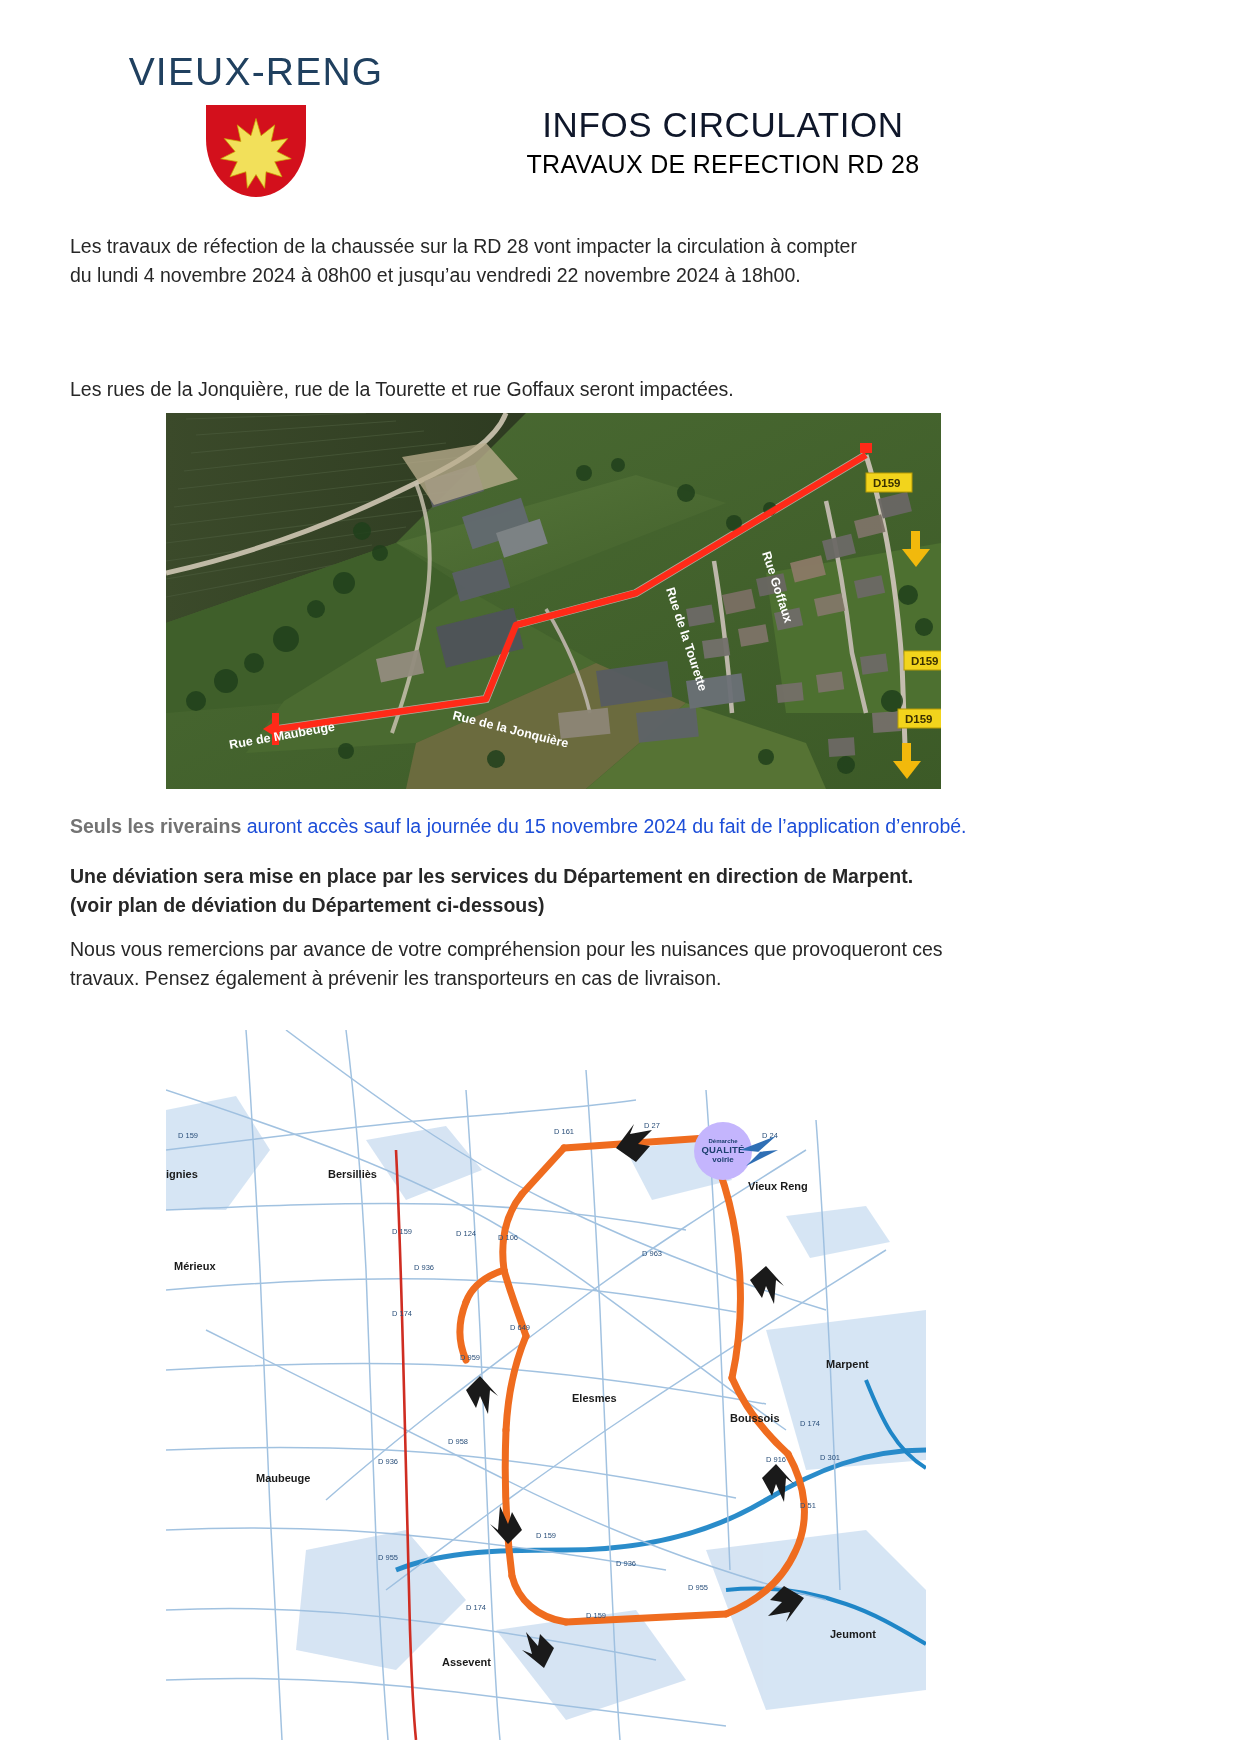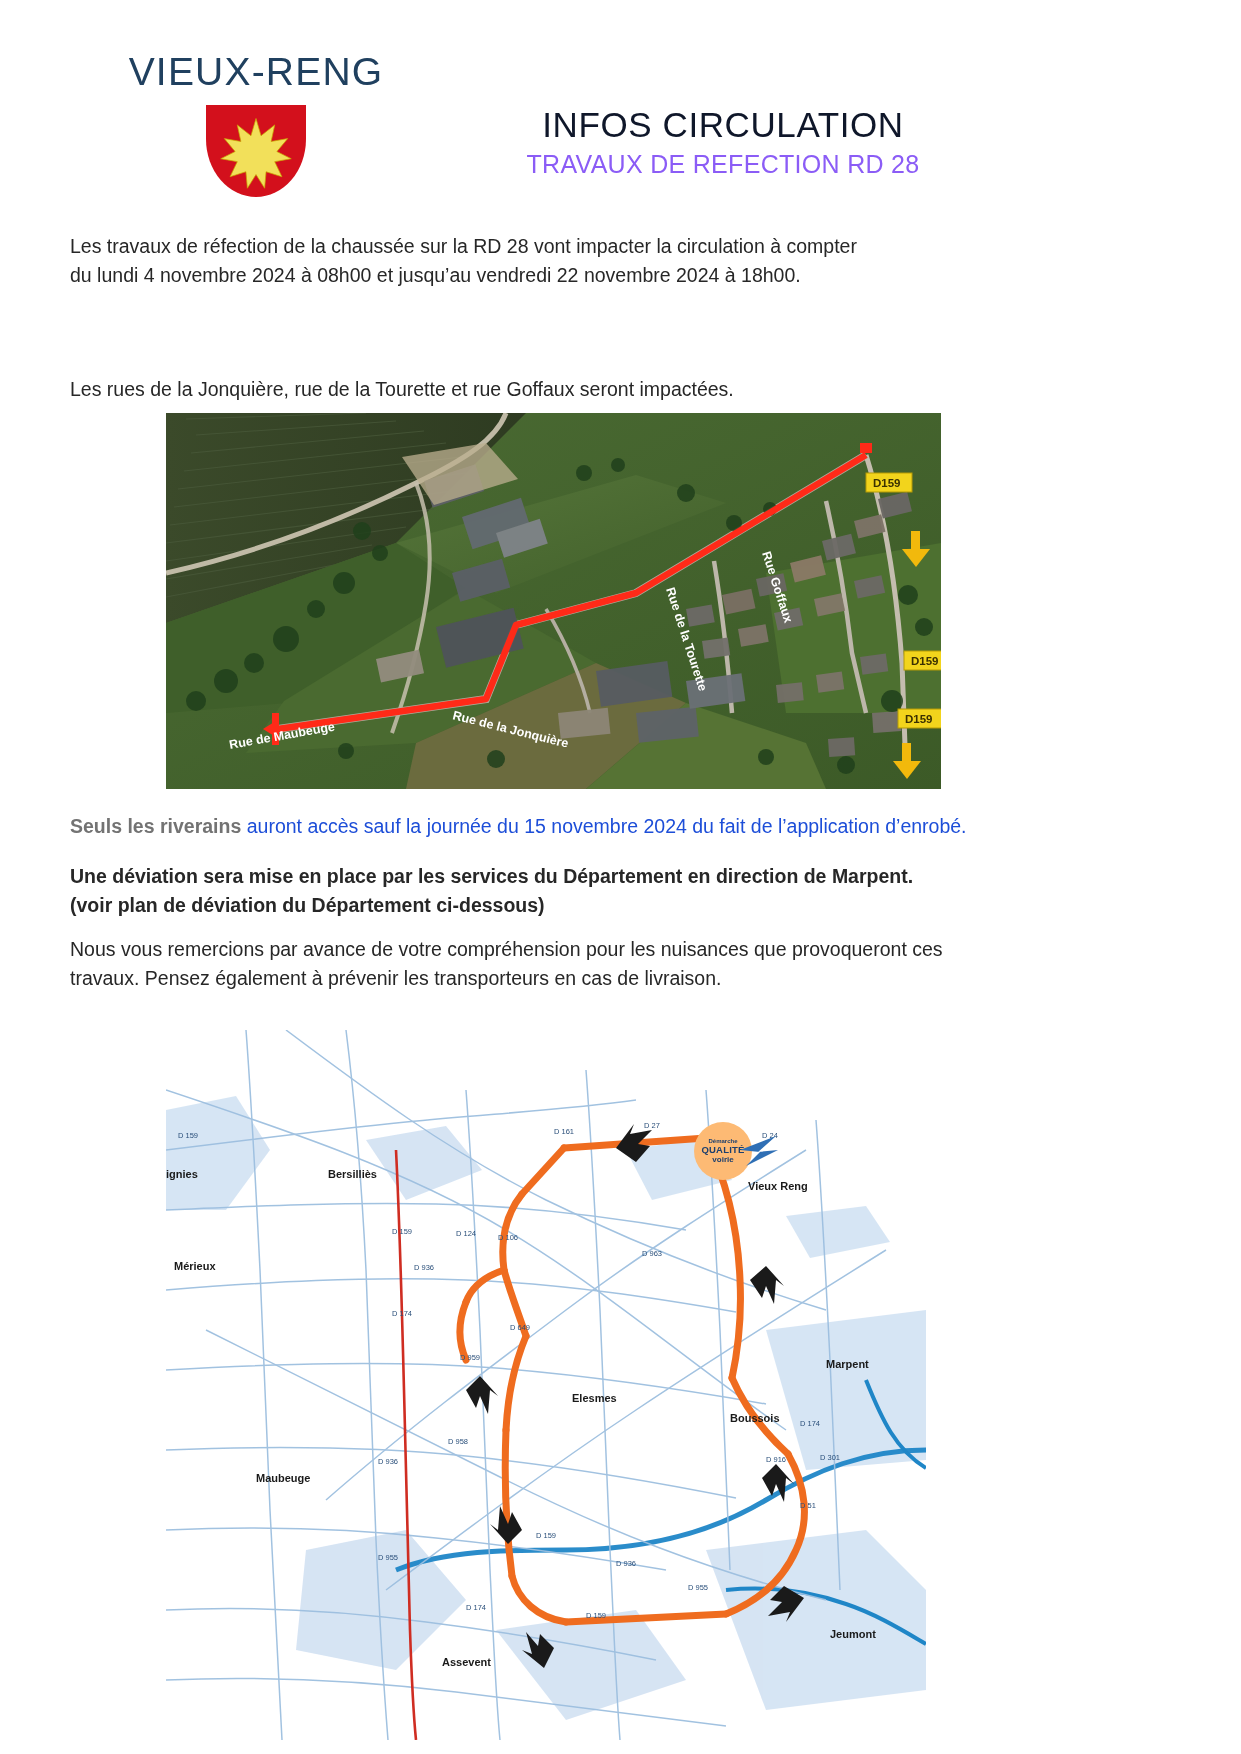--- a/index.html
+++ b/index.html
@@ -60,21 +60,21 @@
   }
   .main-title {
     font-size: 35px;
     color: #0f172a;
     letter-spacing: 0.6px;
     line-height: 1.15;
     font-weight: 400;
   }
   .sub-title {
     font-size: 25px;
-    color: #8b5cf6;
+    color: #000000;
     letter-spacing: 0.3px;
     margin-top: 5px;
     font-weight: 400;
   }
 
   
   .body-text {
     position: absolute;
     left: 70px;
     width: 1080px;
@@ -157,21 +157,21 @@
   .nord-logo {
     position: absolute;
     left: 528px; top: 92px;
     display: flex;
     align-items: center;
   }
   .qual-badge {
     position: relative;
     width: 58px; height: 58px;
     border-radius: 50%;
-    background: #fdba74;
+    background: #c4b5fd;
     display: flex;
     flex-direction: column;
     align-items: center;
     justify-content: center;
     color: #1c3f6e;
     z-index: 2;
   }
   .qual-badge .l1 { font-size: 6px; font-weight: 700; }
   .qual-badge .l2 { font-size: 9.5px; font-weight: 700; letter-spacing: .2px; }
   .qual-badge .l3 { font-size: 8px; font-weight: 700; }

